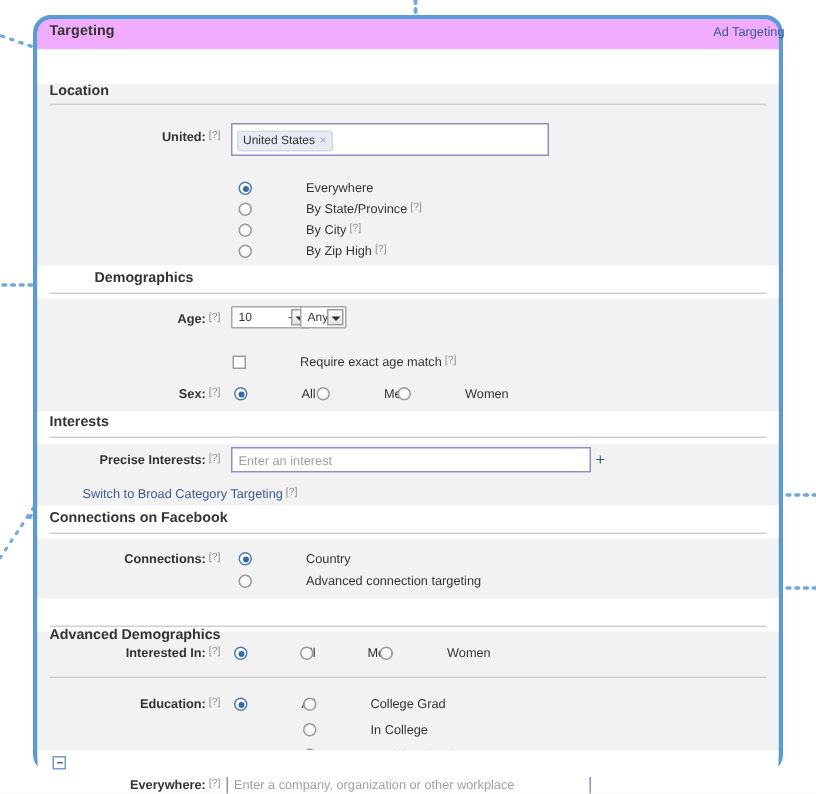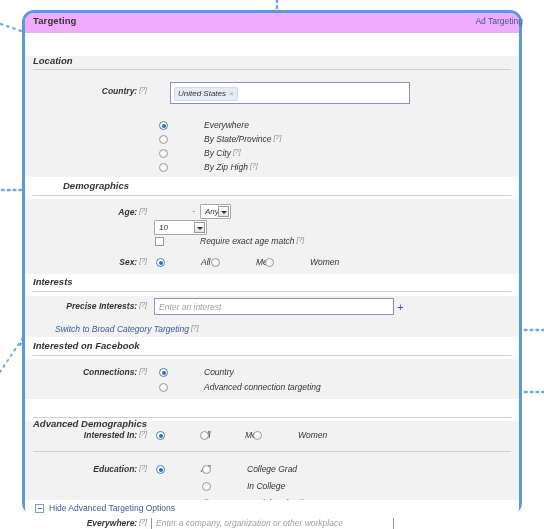--- a/index.html
+++ b/index.html
@@ -45,21 +45,20 @@
     font-size:8.5px;color:#3b5998;
     white-space:nowrap;
     text-decoration:none;
   }
   .panel-body{
     position:relative;
     background:#f2f2f2;
     margin:0;
     height:466px;
     border-top:1px solid #ffffff;
-    font-style:italic;
   }
   .panel-footer{
     position:relative;
     height:18px;
     background:#ffffff;
     border-radius:0 0 9px 9px;
   }
 
   
   .section{position:relative;}
@@ -254,23 +253,23 @@
     </div>
 
     <div class="panel-body">
 
       <div class="section">
         <div class="white-strip" style="top:0;height:22px;"></div>
         <div class="section-title" style="left:8px;top:21px;">Location</div>
         <div class="section-rule" style="left:8px;right:8px;top:35px;"></div>
 
         <div class="lbl" style="left:30px;top:52px;width:92px;">
-          <span>Country:</span><span class="qsup">[?]</span>
-        </div>
-        <div class="textbox" style="left:129px;top:48px;width:240px;height:22px;margin-left:16px;">
+          <span>United:</span><span class="qsup">[?]</span>
+        </div>
+        <div class="textbox" style="left:129px;top:48px;width:212px;height:22px;">
           <span class="token" style="top:4px;">
             <span>United States</span><span class="x">×</span>
           </span>
         </div>
 
         <div class="radio on" style="left:134px;top:87px;"></div>
         <div class="rlabel" style="left:147px;top:86px;">
           <span>Everywhere</span>
         </div>
 
@@ -291,21 +290,21 @@
       </div>
 
       <div class="section">
         <div class="white-strip" style="top:143px;height:22px;"></div>
         <div class="section-title" style="left:8px;top:146px;padding-left:30px;">Demographics</div>
         <div class="section-rule" style="left:8px;right:8px;top:161px;"></div>
 
         <div class="lbl" style="left:30px;top:173px;width:92px;">
           <span>Age:</span><span class="qsup">[?]</span>
         </div>
-        <div class="sel" style="left:129px;top:186px;width:53px;padding-left:37px;">
+        <div class="sel" style="left:129px;top:170px;width:53px;padding-left:37px;">
           <span class="val">10</span>
           <span class="arw"></span>
         </div>
         <span class="dash" style="left:167px;top:172px;">-</span>
         <div class="sel" style="left:175px;top:170px;width:31px;">
           <span class="val">Any</span>
           <span class="arw"></span>
         </div>
 
         <div class="checkbox" style="left:130px;top:203px;"></div>
@@ -337,21 +336,21 @@
         </div>
         <span class="plus" style="left:372px;top:268px;">+</span>
 
         <a class="flink" href="#" style="left:30px;top:290px;">
           <span>Switch to Broad Category Targeting</span><span class="qsup">[?]</span>
         </a>
       </div>
 
       <div class="section">
         <div class="white-strip" style="top:303px;height:22px;"></div>
-        <div class="section-title" style="left:8px;top:306px;">Interested on Facebook</div>
+        <div class="section-title" style="left:8px;top:306px;">Connections on Facebook</div>
         <div class="section-rule" style="left:8px;right:8px;top:321px;"></div>
 
         <div class="lbl" style="left:30px;top:333px;width:92px;">
           <span>Connections:</span><span class="qsup">[?]</span>
         </div>
         <div class="radio on" style="left:134px;top:334px;"></div>
         <div class="rlabel" style="left:147px;top:333px;">Country</div>
         <div class="radio" style="left:134px;top:349px;"></div>
         <div class="rlabel" style="left:147px;top:348px;">Advanced connection targeting</div>
       </div>
@@ -393,17 +392,16 @@
         </div>
         <div class="textbox" style="left:126px;top:480px;width:243px;height:18px;">
           <span class="ph">Enter a company, organization or other workplace</span>
         </div>
       </div>
 
     </div>
 
     <div class="panel-footer">
       <div class="minusbox" style="left:10px;top:4px;"></div>
-      <a class="flink" href="#" style="left:24px;top:3px;">Hide Advanced Targeting Options</a>
     </div>
 
   </div>
 </div>
 
 </body></html>

